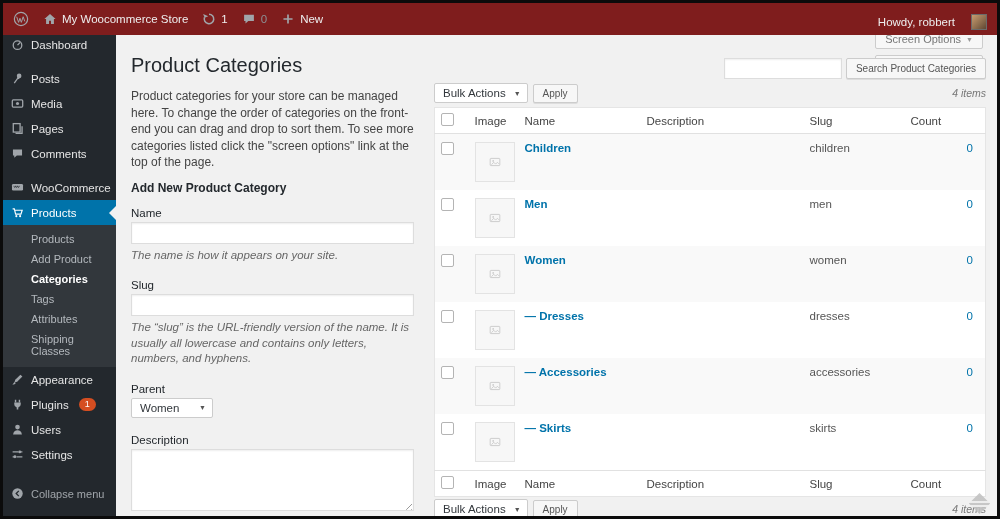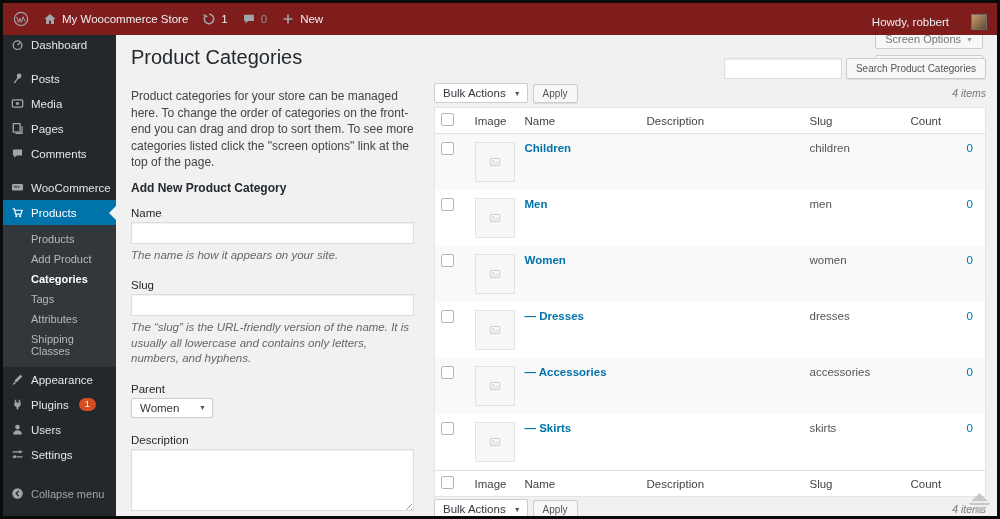--- a/index.html
+++ b/index.html
@@ -8,21 +8,21 @@
   .icon{display:inline-flex;align-items:center;justify-content:center;}
   .icon svg{width:100%;height:100%;display:block;}
 
   
   .adminbar{position:absolute;top:0;left:0;right:0;height:32px;background:#7f1d1d;color:#eee;
     display:flex;align-items:center;padding:0 10px;gap:14px;font-size:11.5px;z-index:5;}
   .ab-item{display:inline-flex;align-items:center;gap:5px;cursor:pointer;white-space:nowrap;}
   .ab-item .icon{width:14px;height:14px;color:#a0a5aa;}
   .ab-item.logo .icon{width:16px;height:16px;}
   .muted{color:#8c9196;}
-  .ab-right{margin-left:auto;display:inline-flex;align-items:center;gap:22px;margin-top:6px;}
+  .ab-right{margin-left:auto;display:inline-flex;align-items:center;gap:16px;margin-top:6px;}
   .avatar{width:14px;height:14px;border:1px solid #6b6b6b;background:linear-gradient(135deg,#c89c6f 0%,#8a6b4c 60%,#5f4632 100%);}
 
   
   .sidebar{position:absolute;top:23px;left:0;bottom:0;width:113px;background:#23282d;color:#e5e5e5;padding-top:6px;}
   .menu-item{display:flex;align-items:center;gap:7px;padding:6px 8px;font-size:11.5px;cursor:pointer;position:relative;}
   .menu-item .icon{width:13px;height:13px;color:#a0a5aa;flex:0 0 13px;}
   .menu-item.active{background:#0073aa;color:#fff;}
   .menu-item.active .icon{color:#fff;}
   .menu-item.active .cur-arrow{position:absolute;right:0;top:50%;margin-top:-7px;width:0;height:0;
     border:7px solid transparent;border-right-color:#f1f1f1;}
@@ -34,21 +34,21 @@
   .submenu-item.current{color:#fff;font-weight:bold;}
   .collapse-btn{display:flex;align-items:center;gap:7px;padding:6px 8px;font-size:11px;color:#a0a5aa;cursor:pointer;margin-top:14px;}
   .collapse-btn .icon{width:13px;height:13px;}
 
   
   .content{position:absolute;top:23px;left:113px;right:0;bottom:0;background:#f1f1f1;}
   .tabs{position:absolute;top:3px;right:14px;display:flex;gap:6px;flex-direction:column;}
   .tab-btn{background:#f7f7f7;border:1px solid #ccc;border-radius:2px;color:#777;font-size:11px;
     padding:3px 9px;display:inline-flex;align-items:center;gap:5px;cursor:pointer;}
   .caret{font-size:7px;color:#999;}
-  .page-title{position:absolute;top:20px;left:15px;margin:0;font-size:20px;font-weight:400;color:#23282d;}
+  .page-title{position:absolute;top:28px;left:15px;margin:0;font-size:20px;font-weight:400;color:#23282d;}
 
   
   .left-col{position:absolute;top:62px;left:15px;width:283px;}
   .intro{margin:0 0 10px;line-height:1.38;color:#444;}
   .form-heading{margin:8px 0 12px;font-size:12px;font-weight:bold;color:#23282d;}
   .field{margin-bottom:16px;}
   .field label{display:block;margin-bottom:3px;color:#23282d;font-size:11.5px;}
   .txt{width:100%;box-sizing:border-box;height:22px;border:1px solid #ddd;background:#fff;
     box-shadow:inset 0 1px 2px rgba(0,0,0,.07);padding:2px 5px;font-size:12px;font-family:inherit;}
   .help{margin:4px 0 0;font-style:italic;color:#666;line-height:1.35;font-size:11.5px;}

